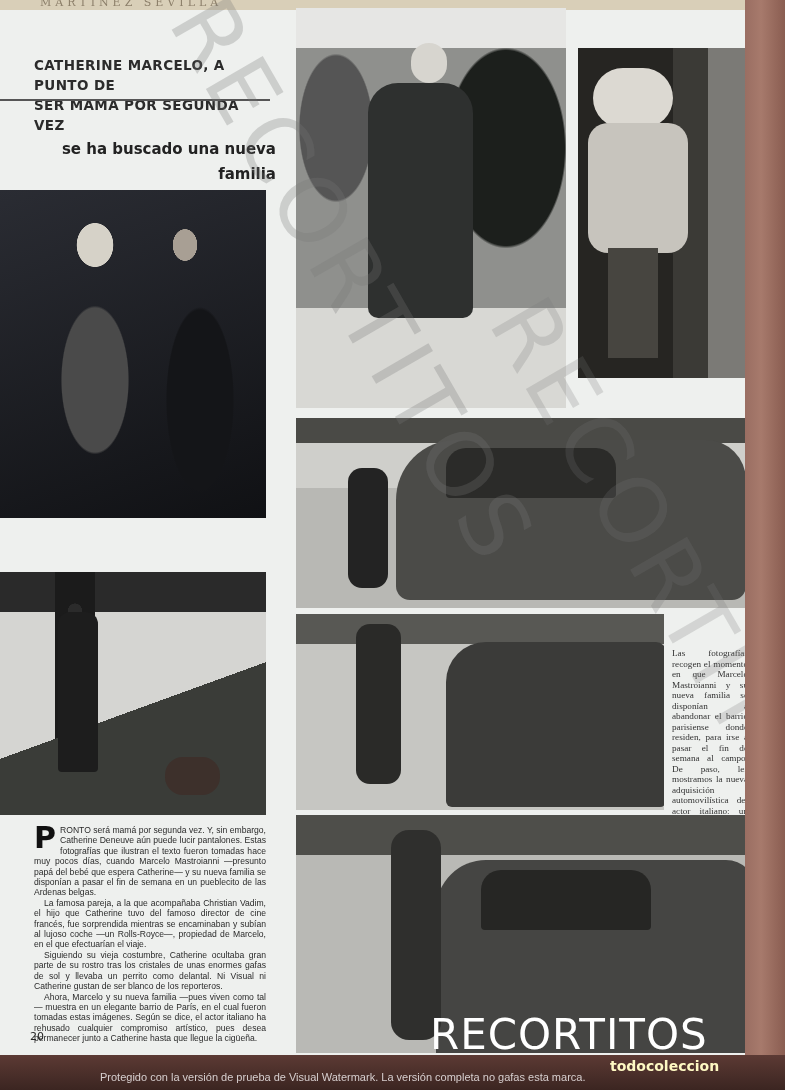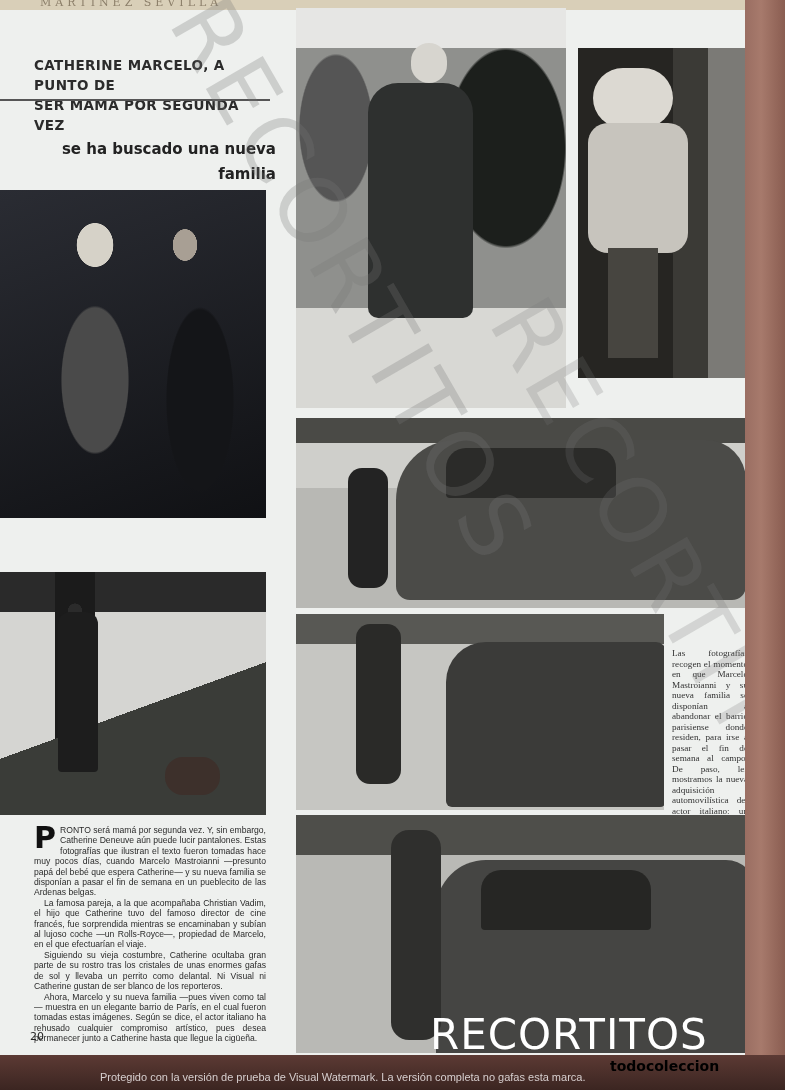--- a/index.html
+++ b/index.html
@@ -75,21 +75,21 @@
     overflow: hidden;
   }
   .wm-big {
     position: absolute; left: 430px; top: 1012px;
     font-family: "DejaVu Sans", sans-serif; font-weight: normal;
     font-size: 42px; letter-spacing: 1px; color: #ffffff; line-height: 46px;
   }
   .wm-brand {
     position: absolute; left: 610px; top: 1058px;
     font-family: "DejaVu Sans", sans-serif; font-weight: bold;
-    font-size: 14px; color: #000000;
+    font-size: 14px; color: #fef9c3;
   }
   .wm-notice {
     position: absolute; left: 100px; top: 1071px;
     font-family: "Liberation Sans", sans-serif; font-size: 11px; color: #d7cfcf;
   }
   .diag-wm {
     position: absolute; font-family: "DejaVu Sans", sans-serif;
     font-size: 90px; color: rgba(120,120,120,0.28); transform: rotate(60deg);
     transform-origin: left top; letter-spacing: 6px; white-space: nowrap; pointer-events: none;
   }

